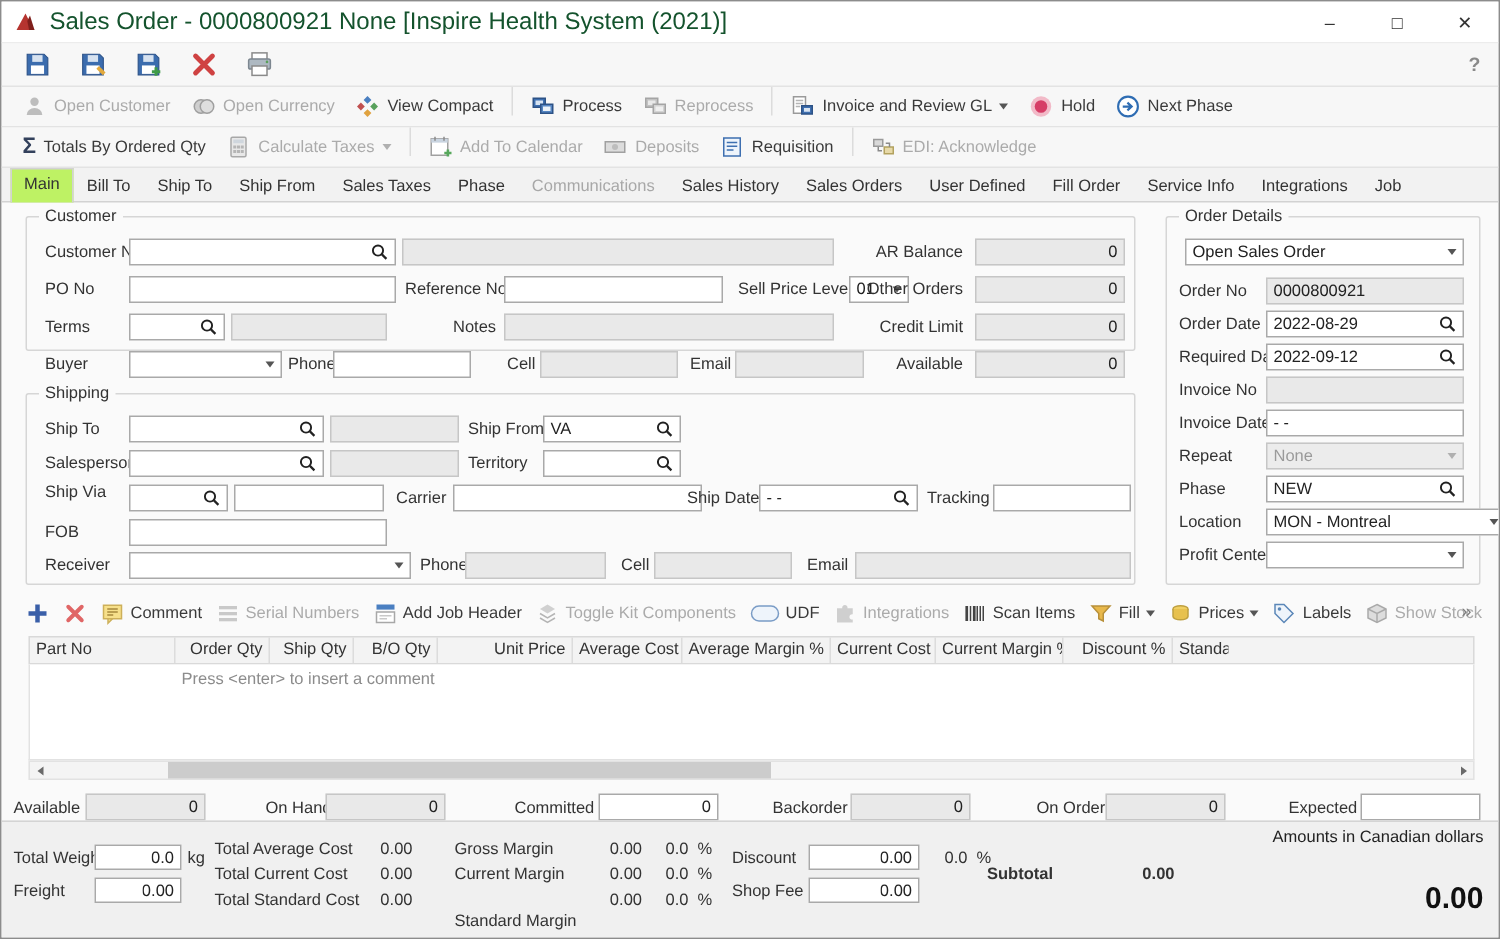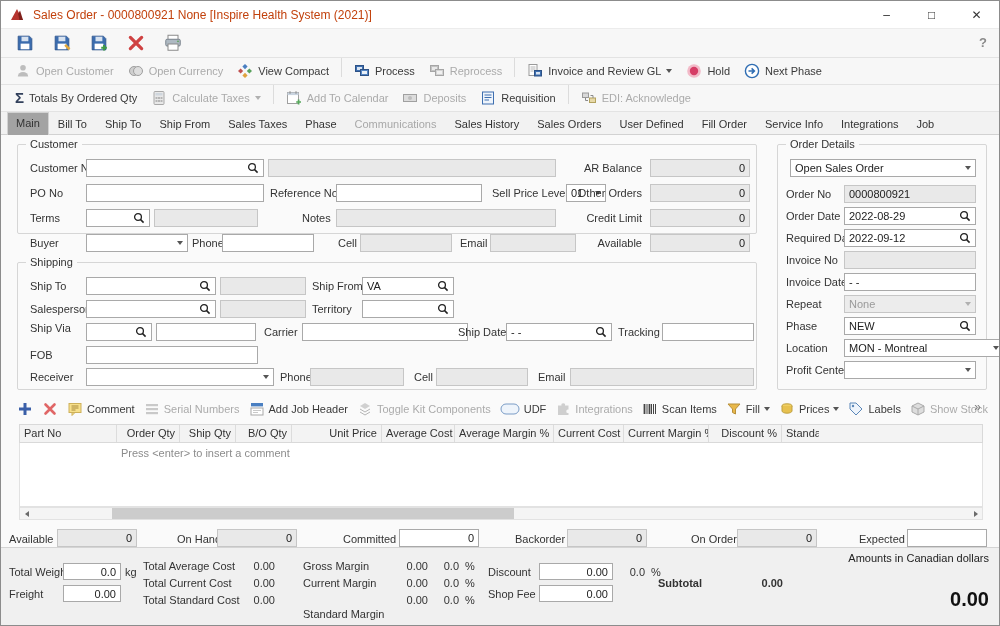--- a/index.html
+++ b/index.html
@@ -2,41 +2,41 @@
 <html><head>
 <meta charset="utf-8">
 <style>
   *{box-sizing:border-box}
   html,body{margin:0;padding:0}
   body{font-family:"Liberation Sans","DejaVu Sans",sans-serif;background:#c9c9c9}
   #win{position:relative;width:1000px;height:626px;background:#f2f2f2;border:1px solid #8c8c8c;overflow:hidden;font-size:11px;color:#222}
   
   .titlebar{position:absolute;left:0;top:0;right:0;height:28px;background:#fff;display:flex;align-items:center;border-bottom:1px solid #ececec}
   .titlebar .appicon{margin-left:8px;display:flex}
-  .title-text{font-size:12px;color:#c2410c;margin-left:8px;white-space:nowrap}
+  .title-text{font-size:16px;color:#14532d;margin-left:8px;white-space:nowrap}
   .win-btns{margin-left:auto;display:flex;height:100%}
   .win-btn{width:45px;display:flex;align-items:center;justify-content:center;font-size:12px;color:#333}
   
   .tb{position:absolute;left:0;right:0;display:flex;background:#f7f7f7;border-bottom:1px solid #e3e3e3;padding-left:8px}
   #tb1{top:28px;height:29px;gap:5px}
   #tb2{top:57px;height:27px;gap:2px}
   #tb3{top:84px;height:27px;gap:2px}
   .tbtn{display:inline-flex;align-items:center;gap:5px;padding:3px 6px;font-size:11px;color:#3a3a3a;white-space:nowrap}
   .tbtn.dis{color:#ababab}
   .vsep{width:1px;height:19px;background:#dcdcdc;margin:0 4px;flex:0 0 auto}
   .helpmark{position:absolute;right:12px;top:34px;color:#8a8a8a;font-size:13px;font-weight:bold}
   .caret{width:0;height:0;border-left:3.5px solid transparent;border-right:3.5px solid transparent;border-top:4px solid #555;display:inline-block}
   .caret.gray{border-top-color:#b0b0b0}
   .ic16{width:16px;height:16px;flex:0 0 auto}
   .ic20{width:20px;height:20px;flex:0 0 auto}
   .sigma{font-size:15px;font-weight:bold;color:#33415c;line-height:16px}
   
   .tabs{position:absolute;left:0;right:0;top:111px;height:22px;display:flex;align-items:flex-end;padding-left:6px;background:#f2f2f2}
   .tab{padding:4px 8px 4px;font-size:11px;color:#333;border:1px solid transparent;border-bottom:none;white-space:nowrap}
-  .tab.active{background:#a3a3a3;border-color:#d2d2d2;margin-bottom:-1px;padding-bottom:6px;z-index:3}
+  .tab.active{background:#bef264;border-color:#d2d2d2;margin-bottom:-1px;padding-bottom:6px;z-index:3}
   .tab.dis{color:#a8a8a8}
   
   .page{position:absolute;left:0;right:0;top:133px;bottom:78px;background:#fafafa;border-top:1px solid #d2d2d2}
   .grp{position:absolute;border:1px solid #d6d6d6;border-radius:2px}
   .glabel{position:absolute;top:-7px;left:8px;background:#fafafa;padding:0 4px;font-size:11px;color:#333;line-height:13px}
   .lbl{position:absolute;font-size:11px;color:#333;white-space:nowrap;line-height:12px}
   .lbl.r{text-align:right}
   .lbl.b{font-weight:bold}
   .fld{position:absolute;height:18px;background:#fff;border:1px solid #a9a9a9;display:flex;align-items:center;padding:0 4px;font-size:11px;color:#222;overflow:hidden}
   .fld.ro{background:#e9e9e9;border-color:#c6c6c6}

